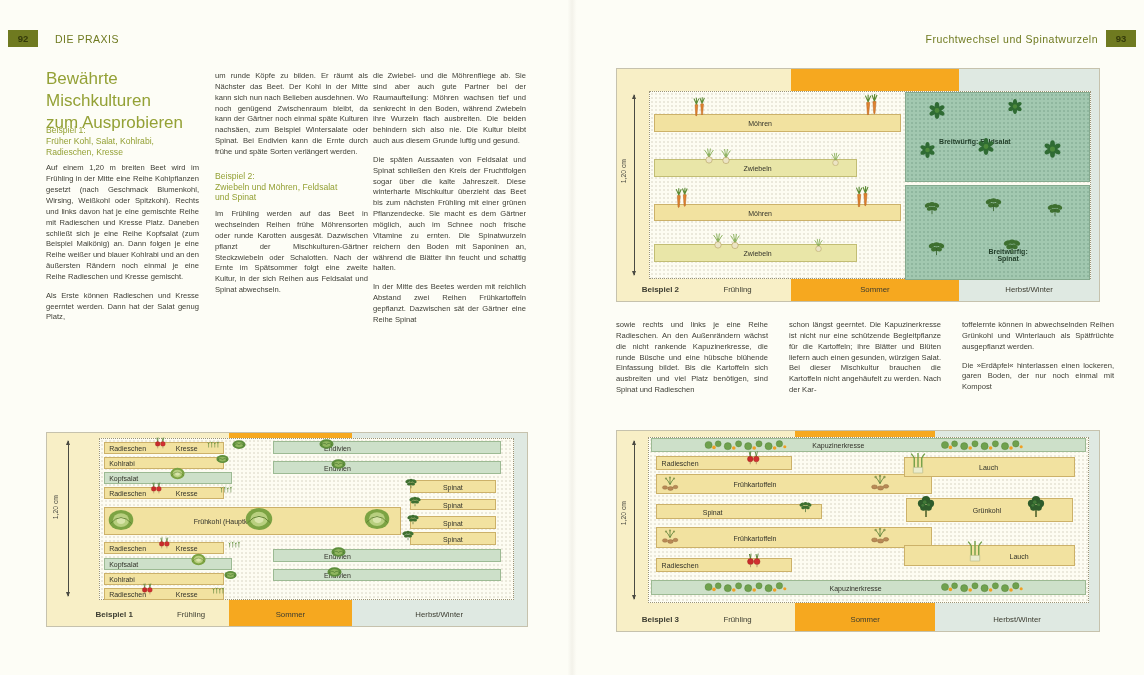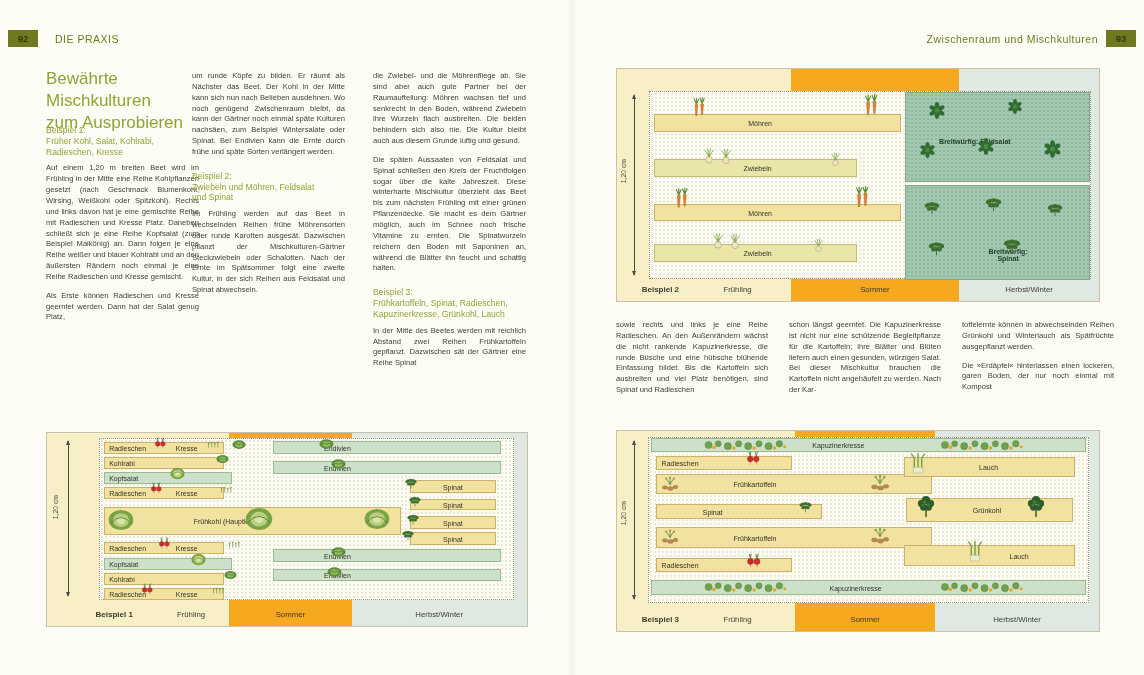--- a/index.html
+++ b/index.html
@@ -174,34 +174,31 @@
 zum Ausprobieren</div>
 
     <div class="col" style="left:46px; top:112px">
       <div class="subhead">Beispiel 1:
 Früher Kohl, Salat, Kohlrabi,
 Radieschen, Kresse</div>
       <p>Auf einem 1,20 m breiten Beet wird im Frühling in der Mitte eine Reihe Kohlpflanzen gesetzt (nach Geschmack Blumenkohl, Wirsing, Weißkohl oder Spitzkohl). Rechts und links davon hat je eine gemischte Reihe mit Radieschen und Kresse Platz. Daneben schließt sich je eine Reihe Kopfsalat (zum Beispiel Maikönig) an. Dann folgen je eine Reihe weißer und blauer Kohlrabi und an den äußersten Rändern noch einmal je eine Reihe Radieschen und Kresse gemischt.</p>
       <p>Als Erste können Radieschen und Kresse geerntet werden. Dann hat der Salat genug Platz,</p>
     </div>
 
-    <div class="col" style="left:192px; top:71px">
+    <div class="col" style="left:215px; top:71px">
       <p>um runde Köpfe zu bilden. Er räumt als Nächster das Beet. Der Kohl in der Mitte kann sich nun nach Belieben ausdehnen. Wo noch genügend Zwischenraum bleibt, da kann der Gärtner noch einmal späte Kulturen nachsäen, zum Beispiel Wintersalate oder Spinat. Bei Endivien kann die Ernte durch frühe und späte Sorten verlängert werden.</p>
       <div class="subhead">Beispiel 2:
 Zwiebeln und Möhren, Feldsalat
 und Spinat</div>
       <p>Im Frühling werden auf das Beet in wechselnden Reihen frühe Möhrensorten oder runde Karotten ausgesät. Dazwischen pflanzt der Mischkulturen-Gärtner Steckzwiebeln oder Schalotten. Nach der Ernte im Spätsommer folgt eine zweite Kultur, in der sich Reihen aus Feldsalat und Spinat abwechseln.</p>
     </div>
 
     <div class="col" style="left:373px; top:71px">
       <p>die Zwiebel- und die Möhrenfliege ab. Sie sind aber auch gute Partner bei der Raumaufteilung: Möhren wachsen tief und senkrecht in den Boden, während Zwiebeln ihre Wurzeln flach ausbreiten. Die beiden behindern sich also nie. Die Kultur bleibt auch aus diesem Grunde luftig und gesund.</p>
       <p>Die späten Aussaaten von Feldsalat und Spinat schließen den Kreis der Fruchtfolgen sogar über die kalte Jahreszeit. Diese winterharte Mischkultur überzieht das Beet bis zum nächsten Frühling mit einer grünen Pflanzendecke. Sie macht es dem Gärtner möglich, auch im Schnee noch frische Vitamine zu ernten. Die Spinatwurzeln reichern den Boden mit Saponinen an, während die Blätter ihn feucht und schattig halten.</p>
-      <div class="subhead">Beispiel 3:
-Frühkartoffeln, Spinat, Radieschen,
-Kapuzinerkresse, Grünkohl, Lauch</div>
       <p>In der Mitte des Beetes werden mit reichlich Abstand zwei Reihen Frühkartoffeln gepflanzt. Dazwischen sät der Gärtner eine Reihe Spinat</p>
     </div>
 
     <div class="frame" style="left:46px; top:432px; width:482px; height:195px;
                 background:linear-gradient(90deg,#f8efc6 0 38%,#f6a81f 38% 63.5%,#dfe9e2 63.5% 100%)">
       <div class="axislab" style="left:5px; top:62px">1,20 cm</div>
       <div class="axisline" style="left:21px; top:8px; height:155px"></div>
       <div class="bed" style="left:52px; top:5px; right:13px; bottom:26px">
 
         <div class="row y" style="left:1%; top:3px;  width:29%; height:12px">
@@ -335,21 +332,21 @@
           </svg>
       </div>
       <span class="seasonlab exlab" style="left:14%">Beispiel 1</span>
       <span class="seasonlab" style="left:30%">Frühling</span>
       <span class="seasonlab" style="left:50.7%">Sommer</span>
       <span class="seasonlab" style="left:81.7%">Herbst/Winter</span>
     </div>
   </div>
 
   <div>
-    <div class="runhead" style="right:46px">Zwischenraum und Mischkulturen</div>
+    <div class="runhead" style="right:46px">Fruchtwechsel und Spinatwurzeln</div>
     <div class="pagenum" style="right:8px">93</div>
 
     <div class="frame" style="left:616px; top:68px; width:484px; height:234px;
                 background:linear-gradient(90deg,#f8efc6 0 36%,#f6a81f 36% 71%,#dfe9e2 71% 100%)">
       <div class="axislab" style="left:3px; top:90px">1,20 cm</div>
       <div class="axisline" style="left:17px; top:26px; height:180px"></div>
       <div class="bed" style="left:32px; top:22px; right:8px; bottom:22px">
         <div class="row y" style="left:1%; top:22px;  width:56%; height:18px">
           <span class="rowlab" style="left:38%">Möhren</span>
         </div>

